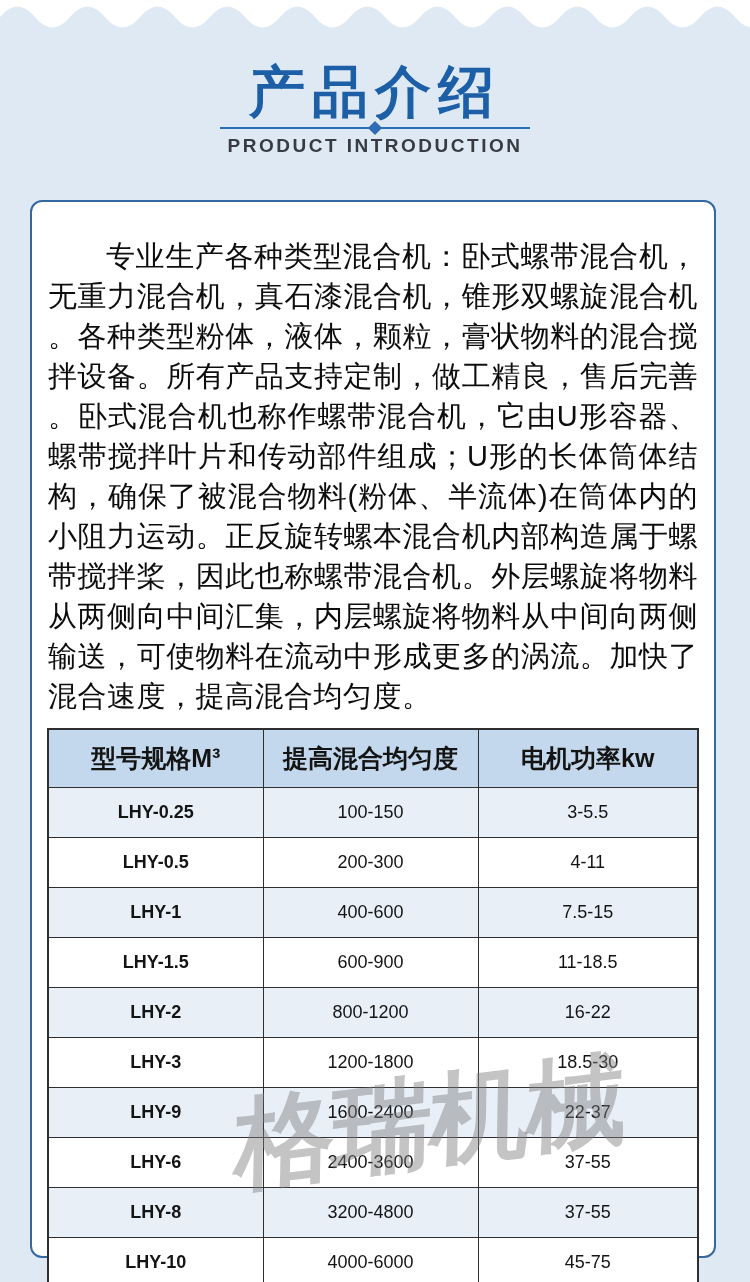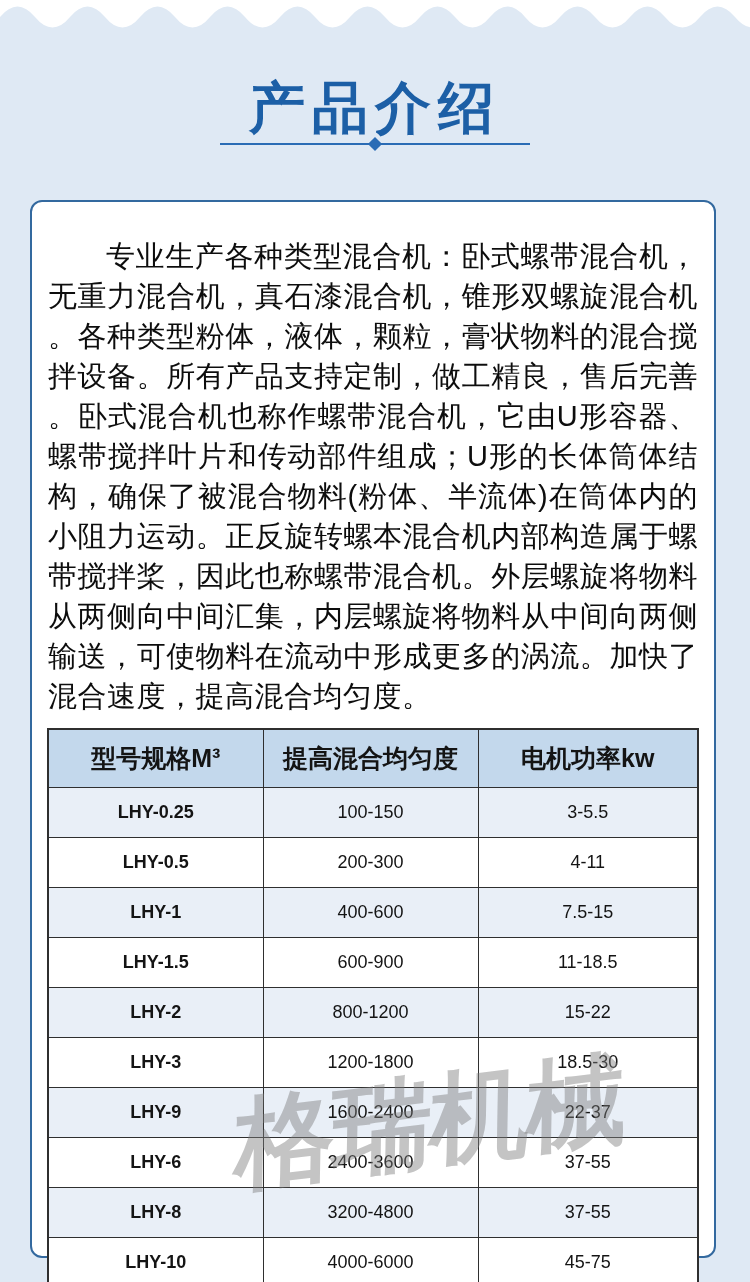--- a/index.html
+++ b/index.html
@@ -6,21 +6,21 @@
   body{
     width:750px;height:1282px;position:relative;overflow:hidden;
     background:#dfe9f4;
     font-family:"Liberation Sans","DejaVu Sans",sans-serif;
     color:#111;
   }
   
   .wave-strip{position:absolute;top:0;left:0;width:750px;height:40px;background:#ffffff;}
   .wave-strip svg{display:block;}
   
-  .hero{position:absolute;top:78px;left:0;width:750px;text-align:center;}
+  .hero{position:absolute;top:62px;left:0;width:750px;text-align:center;}
   .hero-title{
     font-size:56px;line-height:60px;font-weight:900;color:#1c5fa6;
     letter-spacing:7px;margin:0;
   }
   .hero-divider{
     width:310px;height:2px;background:#2a6cb5;margin:5px auto 0 auto;position:relative;
   }
   .hero-divider .diamond{
     position:absolute;left:50%;top:50%;width:10px;height:10px;background:#2a6cb5;
     transform:translate(-50%,-50%) rotate(45deg);
@@ -73,20 +73,21 @@
   <svg width="750" height="40" viewBox="0 0 750 40" xmlns="http://www.w3.org/2000/svg">
     <path fill="#dfe9f4" d="M0 17 Q17.5 -4 35 17 T70 17 T105 17 T140 17 T175 17 T210 17 T245 17 T280 17 T315 17 T350 17 T385 17 T420 17 T455 17 T490 17 T525 17 T560 17 T595 17 T630 17 T665 17 T700 17 T735 17 T770 17 L770 40 L0 40 Z"></path>
   </svg>
 </div>
 
 <div class="hero">
   <h1 class="hero-title">产品介绍</h1>
   <div class="hero-divider">
     <span class="diamond"></span>
   </div>
+  <div class="hero-subtitle">PRODUCT INTRODUCTION</div>
 </div>
 
 <div class="card">
   <p class="intro-text">专业生产各种类型混合机：卧式螺带混合机，无重力混合机，真石漆混合机，锥形双螺旋混合机。各种类型粉体，液体，颗粒，膏状物料的混合搅拌设备。所有产品支持定制，做工精良，售后完善。卧式混合机也称作螺带混合机，它由U形容器、螺带搅拌叶片和传动部件组成；U形的长体筒体结构，确保了被混合物料(粉体、半流体)在筒体内的小阻力运动。正反旋转螺本混合机内部构造属于螺带搅拌桨，因此也称螺带混合机。外层螺旋将物料从两侧向中间汇集，内层螺旋将物料从中间向两侧输送，可使物料在流动中形成更多的涡流。加快了混合速度，提高混合均匀度。</p>
 
   <table class="spec">
     <colgroup>
         <col class="c1">
         <col class="c2">
         <col class="c3">
@@ -115,21 +116,21 @@
           <td>7.5-15</td>
         </tr>
         <tr>
           <td>LHY-1.5</td>
           <td>600-900</td>
           <td>11-18.5</td>
         </tr>
         <tr>
           <td>LHY-2</td>
           <td>800-1200</td>
-          <td>15-22</td>
+          <td>16-22</td>
         </tr>
         <tr>
           <td>LHY-3</td>
           <td>1200-1800</td>
           <td>18.5-30</td>
         </tr>
         <tr>
           <td>LHY-9</td>
           <td>1600-2400</td>
           <td>22-37</td>

